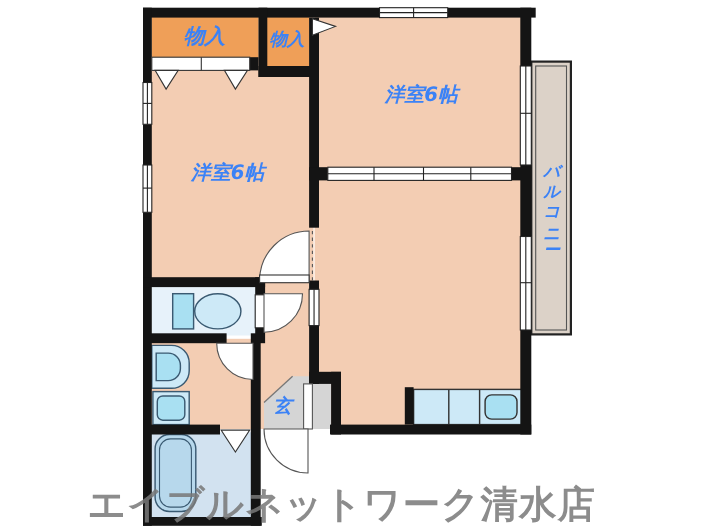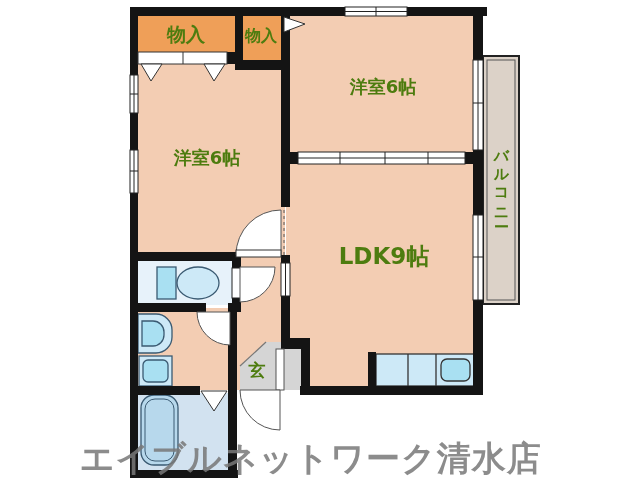--- a/index.html
+++ b/index.html
@@ -3,21 +3,21 @@
 <meta charset="utf-8">
 <style>
   html,body{margin:0;padding:0;background:#fff;}
   #stage{
     position:relative;width:640px;height:480px;background:#ffffff;overflow:hidden;
     font-family:"DejaVu Sans","Liberation Sans",sans-serif;
   }
   #plan-svg{position:absolute;left:0;top:0;}
   .lbl{
     position:absolute;transform:translate(-50%,-50%);
-    color:#4d7c0f;font-weight:600;white-space:nowrap;line-height:1;
+    color:#3b82f6;font-weight:600;white-space:nowrap;line-height:1;font-style:italic;
   }
   .lbl-room{font-size:18px;}
   .lbl-ldk{font-size:23px;}
   .lbl-closet{font-size:19px;}
   .lbl-closet-s{font-size:16px;}
   .lbl-genkan{font-size:17px;}
   .lbl-balcony{
     font-size:15px;writing-mode:vertical-rl;letter-spacing:3px;font-weight:600;
   }
   .watermark{
@@ -195,18 +195,17 @@
         <rect x="276" y="349" width="8" height="41" fill="#fff" stroke="#555" stroke-width="1"></rect>
         <path d="M280,390 L240,390 A40,40 0 0 0 280,430 Z" fill="#fff" stroke="#555" stroke-width="1"></path>
       </g>
     </g>
   </svg>
 
   <div class="lbl lbl-closet" style="left:186px;top:34px;">物入</div>
   <div class="lbl lbl-closet-s" style="left:261px;top:36px;">物入</div>
   <div class="lbl lbl-room" style="left:383px;top:87px;">洋室6帖</div>
   <div class="lbl lbl-room" style="left:207px;top:158px;">洋室6帖</div>
-  <div class="lbl lbl-ldk" style="left:384px;top:256px;">LDK9帖</div>
   <div class="lbl lbl-genkan" style="left:257px;top:370px;">玄</div>
   <div class="lbl lbl-balcony" style="left:501px;top:180px;">バルコニー</div>
 
   <div class="watermark">エイブルネットワーク清水店</div>
 </div>
 
 </body></html>

